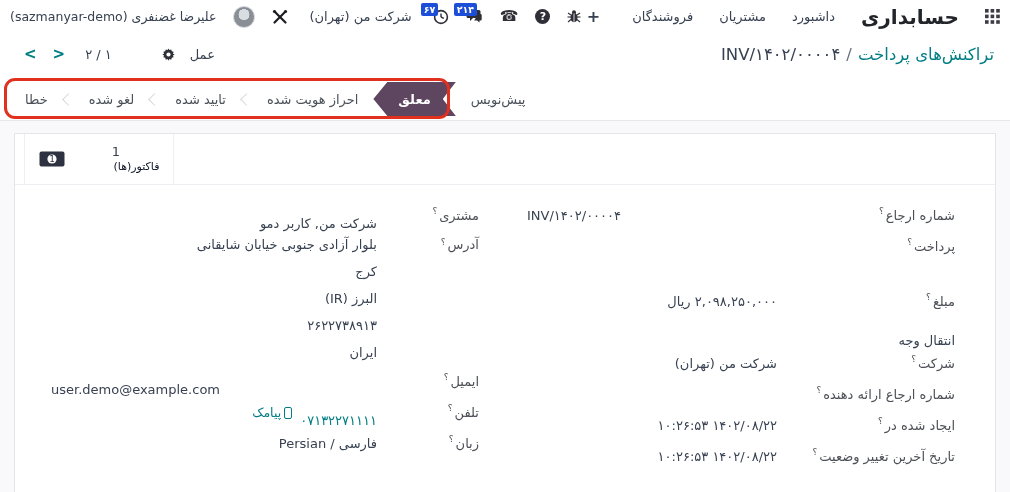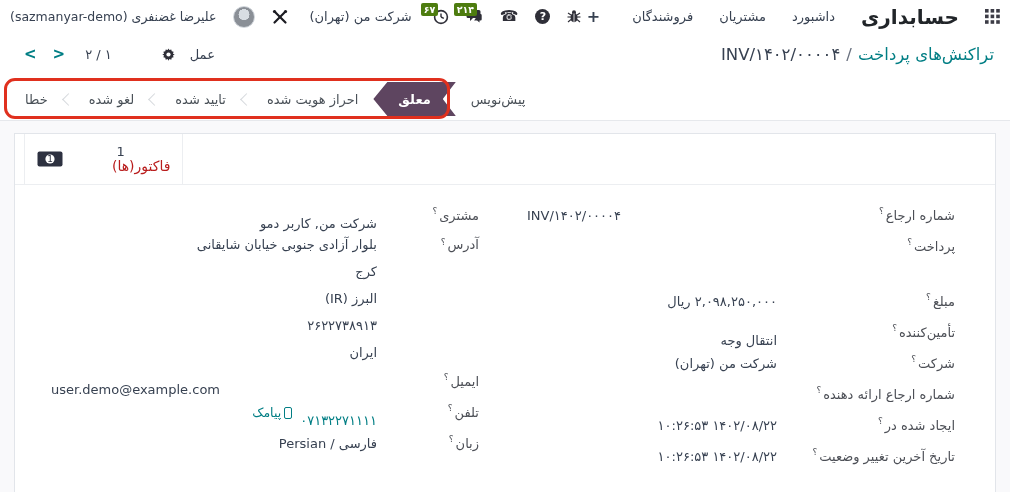--- a/index.html
+++ b/index.html
@@ -25,21 +25,21 @@
   .nav-menu .grid-icon { display:inline-block; line-height:0; cursor:pointer; }
   .app-name { font-weight:bold; font-size:20px; color:#212529; cursor:pointer; }
   .nav-item { font-size:13px; color:#374151; cursor:pointer; }
   .nav-plus { font-size:16px; color:#374151; cursor:pointer; font-weight:bold; margin-right:6px; }
 
   .systray { display:flex; align-items:center; gap:17px; }
   .tray-icon { position:relative; line-height:0; cursor:pointer; color:#2f2f38; }
   .tray-icon .glyph { font-size:15px; line-height:15px; color:#2f2f38; }
   .badge {
     position:absolute; top:-6px; left:-12px;
-    background:#4d7c0f; color:#fff;
+    background:#1d4ed8; color:#fff;
     font-size:9.5px; line-height:11px; padding:1px 3px;
     border-radius:2px; font-weight:bold; z-index:2;
   }
   .company-name { font-size:13px; color:#374151; cursor:pointer; margin:0 4px; }
   .help-circle {
     display:inline-block; width:15px; height:15px; border-radius:50%;
     background:#2f2f38; color:#fff; font-size:11px; font-weight:bold;
     text-align:center; line-height:15px;
   }
   .avatar {
@@ -106,21 +106,21 @@
   .btnrow { height:51px; border-bottom:1px solid #eceef1; display:flex; }
   .smart-button {
     margin-right:auto; margin-left:9px;
     height:100%; min-width:150px;
     border-right:1px solid #eceef1; border-left:1px solid #eceef1;
     display:flex; align-items:center; justify-content:center; gap:8px;
     background:#fff; cursor:pointer; padding:0 12px;
   }
   .sb-text { display:flex; flex-direction:column; align-items:center; line-height:15px; }
   .sb-count { font-size:13px; color:#374151; }
-  .sb-label { font-size:14px; color:#b91c1c;margin-left:41px; }
+  .sb-label { font-size:11px; color:#0f172a;margin-left:41px; }
 
   .form-grid {
     display:grid; grid-template-columns:1fr 1fr; column-gap:48px;
     padding:15px 40px 0 36px;
   }
   .field { display:flex; min-height:31px; align-items:center; }
   .field.top { align-items:flex-start; }
   .field .label { flex:none; color:#4c4f56; }
   .col-a .label { width:178px; }
   .col-b .label { width:102px; padding-top:0; }
@@ -277,21 +277,20 @@
         </div>
         <div class="field gap-after">
           <span class="label"><span>پرداخت</span><sup class="help-sup">؟</sup></span>
           <span class="value"></span>
         </div>
         <div class="field">
           <span class="label"><span>مبلغ</span><sup class="help-sup">؟</sup></span>
           <span class="value">۲,۰۹۸,۲۵۰,۰۰۰ ریال</span>
         </div>
         <div class="field">
-          <span class="label"><span>تأمین‌کننده</span><sup class="help-sup">؟</sup></span>
           <span class="value link">انتقال وجه</span>
         </div>
         <div class="field">
           <span class="label"><span>شرکت</span><sup class="help-sup">؟</sup></span>
           <span class="value">شرکت من (تهران)</span>
         </div>
         <div class="field">
           <span class="label"><span>شماره ارجاع ارائه دهنده</span><sup class="help-sup">؟</sup></span>
           <span class="value"></span>
         </div>

